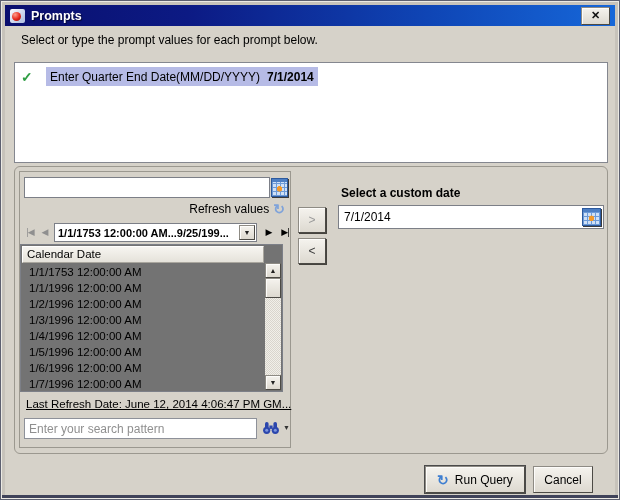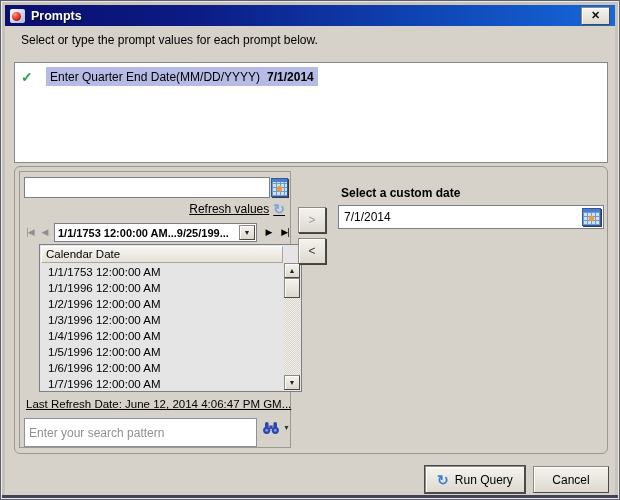--- a/index.html
+++ b/index.html
@@ -50,51 +50,51 @@
             border:1px solid #7c7f87; background:#fff; font-family:inherit; font-size:12px; padding:0 4px; }
   .cal-btn { position:absolute; left:250px; top:5px; width:19px; height:21px; padding:1px; background:none; border:none; }
   .cal-icon { display:block; width:100%; height:100%;
             background-color:#cfe0f6;
             background-image:
               radial-gradient(circle at 50% 58%, #f49a2a 0 2.5px, rgba(0,0,0,0) 3px),
               linear-gradient(#4d7fc4 0 3px, rgba(0,0,0,0) 3px),
               repeating-linear-gradient(90deg, #6d9bd8 0 1px, rgba(0,0,0,0) 1px 4px),
               repeating-linear-gradient(0deg, #6d9bd8 0 1px, rgba(0,0,0,0) 1px 4px);
             border:1px solid #2d5a9e; box-shadow:1px 1px 0 #3a3a3a; }
-  .refresh-row { position:absolute; top:30px; right:5px; display:flex; align-items:center; gap:4px;text-decoration:underline; }
+  .refresh-row { position:absolute; top:30px; right:5px; display:flex; align-items:center; gap:4px; }
   .refresh-icon { color:#7fa3da; font-size:14px; font-weight:bold; line-height:12px; }
 
   .nav-row { position:absolute; left:2px; top:51px; height:19px; display:flex; align-items:center; }
   .nav-btn { font-size:9px; text-align:center; color:#000; line-height:19px; letter-spacing:-1px; }
   .nav-btn.dis { color:#8f8f8f; }
   .nav-first { width:16px; } .nav-prev { width:13px; }
   .nav-next { width:15px; margin-left:4px; } .nav-last { width:18px; }
   .range-combo { width:203px; height:19px; margin-left:3px; background:#fff; border:1px solid #7c7f87;
             display:flex; align-items:center; overflow:hidden;font-weight:bold; }
   .range-text { font-size:11px; padding-left:3px; white-space:nowrap; flex:1; overflow:hidden; }
   .dd-btn { width:16px; height:15px; margin:0 1px 0 auto; font-size:7px; display:flex;
             align-items:center; justify-content:center; color:#222; flex:0 0 auto; }
 
-  .listbox { position:absolute; left:19px; top:72px; width:263px; height:148px;
-            background:#e5e5e5; border:1px solid #7c7f87; }
+  .listbox { position:absolute; left:0; top:72px; width:263px; height:148px;
+            background:#737373; border:1px solid #7c7f87; }
   .list-header { position:absolute; left:1px; top:1px; right:18px; height:17px;
             background:linear-gradient(180deg,#f7f5f1,#e5e2da);
             border:1px solid #a9a69e; border-top-color:#fff; border-left-color:#fff;
             font-size:11.5px; padding:1px 0 0 4px; }
   .lv-rows { position:absolute; left:1px; top:19px; right:18px; bottom:1px; overflow:hidden; }
   .lv-row { height:16px; line-height:16px; font-size:11.5px; padding-left:7px; white-space:nowrap; }
   .scrollbar { position:absolute; top:18px; right:1px; bottom:1px; width:16px;
             background: conic-gradient(#f1efe9 25%, #d9d5cd 0 50%, #f1efe9 0 75%, #d9d5cd 0) 0 0 / 2px 2px; }
   .sb-btn { position:absolute; left:0; width:16px; height:15px; font-size:7px; display:flex;
             align-items:center; justify-content:center; color:#222; }
   .sb-up { top:0; } .sb-down { bottom:0; }
   .sb-thumb { position:absolute; left:0; top:15px; width:16px; height:20px; }
 
   .last-refresh { position:absolute; left:6px; top:226px; font-size:11.5px; white-space:nowrap;text-decoration:underline; }
-  .search-input { position:absolute; left:4px; top:246px; width:233px; height:29px;
+  .search-input { position:absolute; left:4px; top:246px; width:233px; height:21px;
             border:1px solid #8e9199; background:#fff; font-family:inherit; font-size:12px; padding:0 4px; }
   .search-input::placeholder { color:#8f8f8f; opacity:1; }
   .binoculars { position:absolute; left:242px; top:249px; }
   .search-caret { position:absolute; left:263px; top:252px; font-size:7px; color:#333; }
 
   
   .xfer-btn { position:absolute; left:297px; width:28px; height:26px; font-size:12px; font-family:inherit;
             display:flex; align-items:center; justify-content:center;
             box-shadow: inset 1px 1px 0 #fdfcfa, 1px 1px 0 #45433e; }
   .xfer-add { top:206px; color:#9a9a9a; }
@@ -104,21 +104,21 @@
   .custom-label { position:absolute; left:340px; top:185px; font-weight:600; }
   .date-field { position:absolute; left:337px; top:204px; width:266px; height:24px;
             background:#fff; border:1px solid #7c7f87; display:flex; align-items:center; }
   .date-text { flex:1; padding-left:5px; }
   .cal-btn2 { width:21px; height:20px; margin-right:1px; padding:1px; background:none; border:none; flex:0 0 auto; }
 
   
   .footer-btn { position:absolute; top:465px; height:27px; font-family:inherit; font-size:12px;
             display:flex; align-items:center; justify-content:center; gap:6px; color:#000; }
   .run { left:424px; width:100px; box-shadow: inset 1px 1px 0 #fdfcfa, 0 0 0 1px #4a4a4a; }
-  .cancel { left:532px; width:76px; }
+  .cancel { left:532px; width:60px; }
   .rq-icon { color:#3f7fd1; font-size:14px; font-weight:bold; line-height:12px; }
 </style>
 </head>
 <body>
 
 <div class="dialog">
 
   <div class="titlebar">
     <div class="app-icon"></div>
     <span class="title">Prompts</span>

